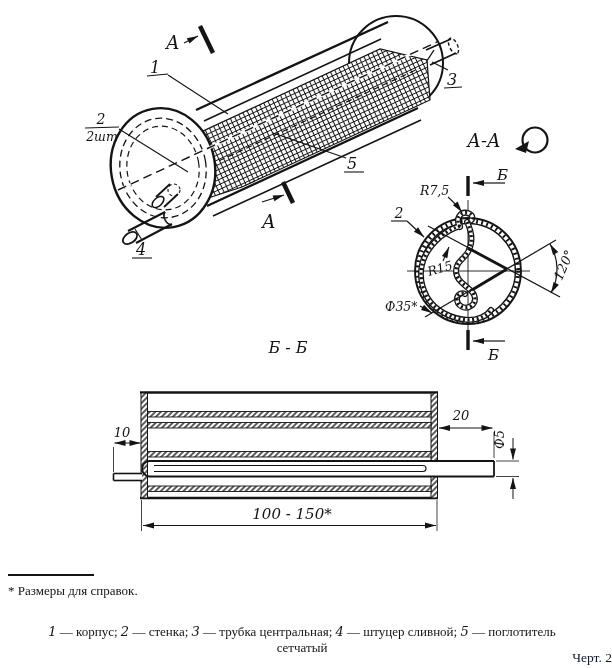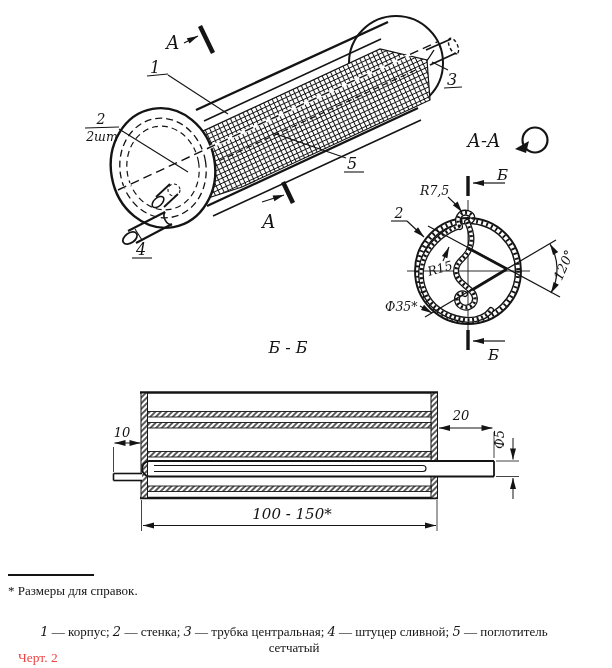--- a/index.html
+++ b/index.html
@@ -3,25 +3,25 @@
 <meta charset="utf-8">
 <style>
   html,body{margin:0;padding:0;background:#e8e8e8;}
   .page{position:relative;width:612px;height:668px;background:#ffffff;overflow:hidden;
         font-family:"Liberation Serif",serif;}
   svg{position:absolute;left:0;top:0;}
   .ln{stroke:#141414;fill:none;}
   .lbl{font-family:"DejaVu Serif",serif;font-style:italic;fill:#141414;}
   .footnote-rule{position:absolute;left:8px;top:574px;width:86px;border-top:2px solid #141414;}
   .footnote{position:absolute;left:8px;top:583px;font-size:13px;font-weight:normal;color:#141414;}
-  .legend{position:absolute;left:14px;top:624px;width:560px;text-align:center;
+  .legend{position:absolute;left:22px;top:624px;width:560px;text-align:center;
           font-size:13px;color:#141414;}
   .legend i{font-family:"DejaVu Serif",serif;}
-  .fig-caption{position:absolute;left:0;top:650px;width:612px;text-align:left;
-          padding-left:18px;box-sizing:border-box;font-size:13.5px;color:#ef4444;}
+  .fig-caption{position:absolute;left:0;top:650px;width:612px;text-align:right;
+          padding-left:18px;box-sizing:border-box;font-size:13.5px;color:#0f172a;}
 </style>
 </head>
 <body>
 
 <div class="page">
 
 <svg width="612" height="612" viewBox="0 0 612 612">
   <defs>
     <marker id="ah" markerWidth="13" markerHeight="9" refX="11.5" refY="4" orient="auto" markerUnits="userSpaceOnUse">
       <path d="M0.5,1 L11.5,4 L0.5,7 Z" fill="#141414"></path>

